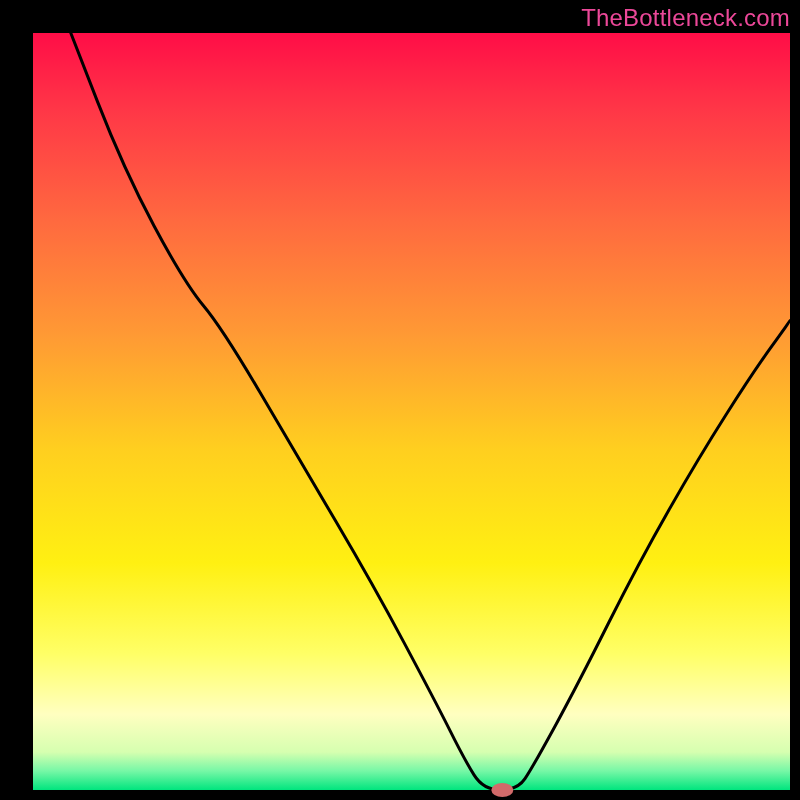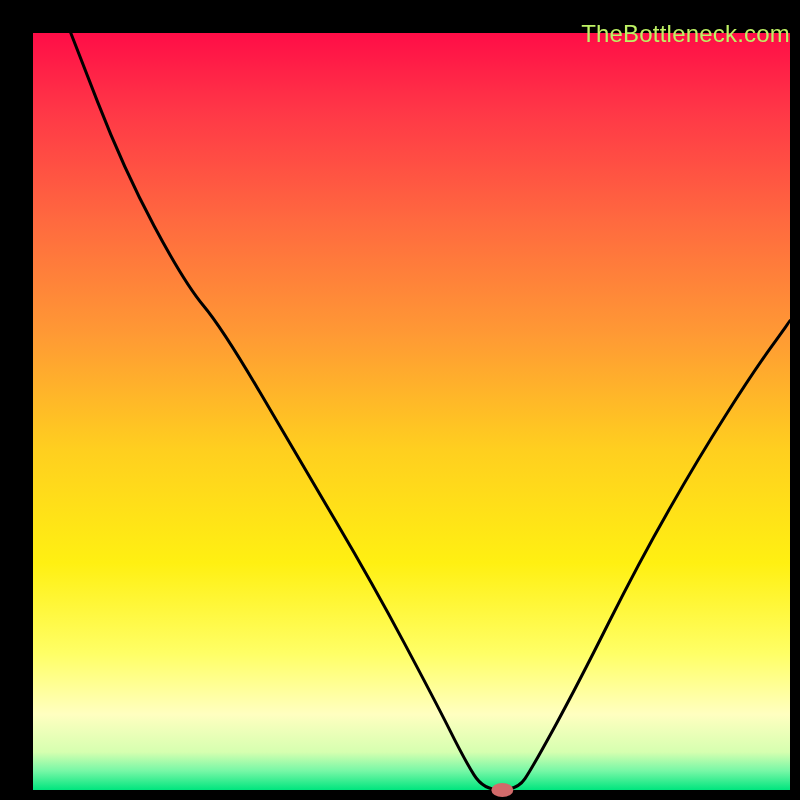--- a/index.html
+++ b/index.html
@@ -10,23 +10,23 @@
     background: #000;
     overflow: hidden;
   }
   .wrapper {
     position: relative;
     width: 800px;
     height: 800px;
   }
   .watermark {
     position: absolute;
-    top: 20px;
+    top: 4px;
     right: 10px;
-    color: #bef264;
+    color: #ec4899;
     font-family: Arial, Helvetica, sans-serif;
     font-size: 24px;
     font-weight: 400;
     z-index: 20;
     letter-spacing: 0.2px;
   }
   svg {
     position: absolute;
     top: 0;
     left: 0;

